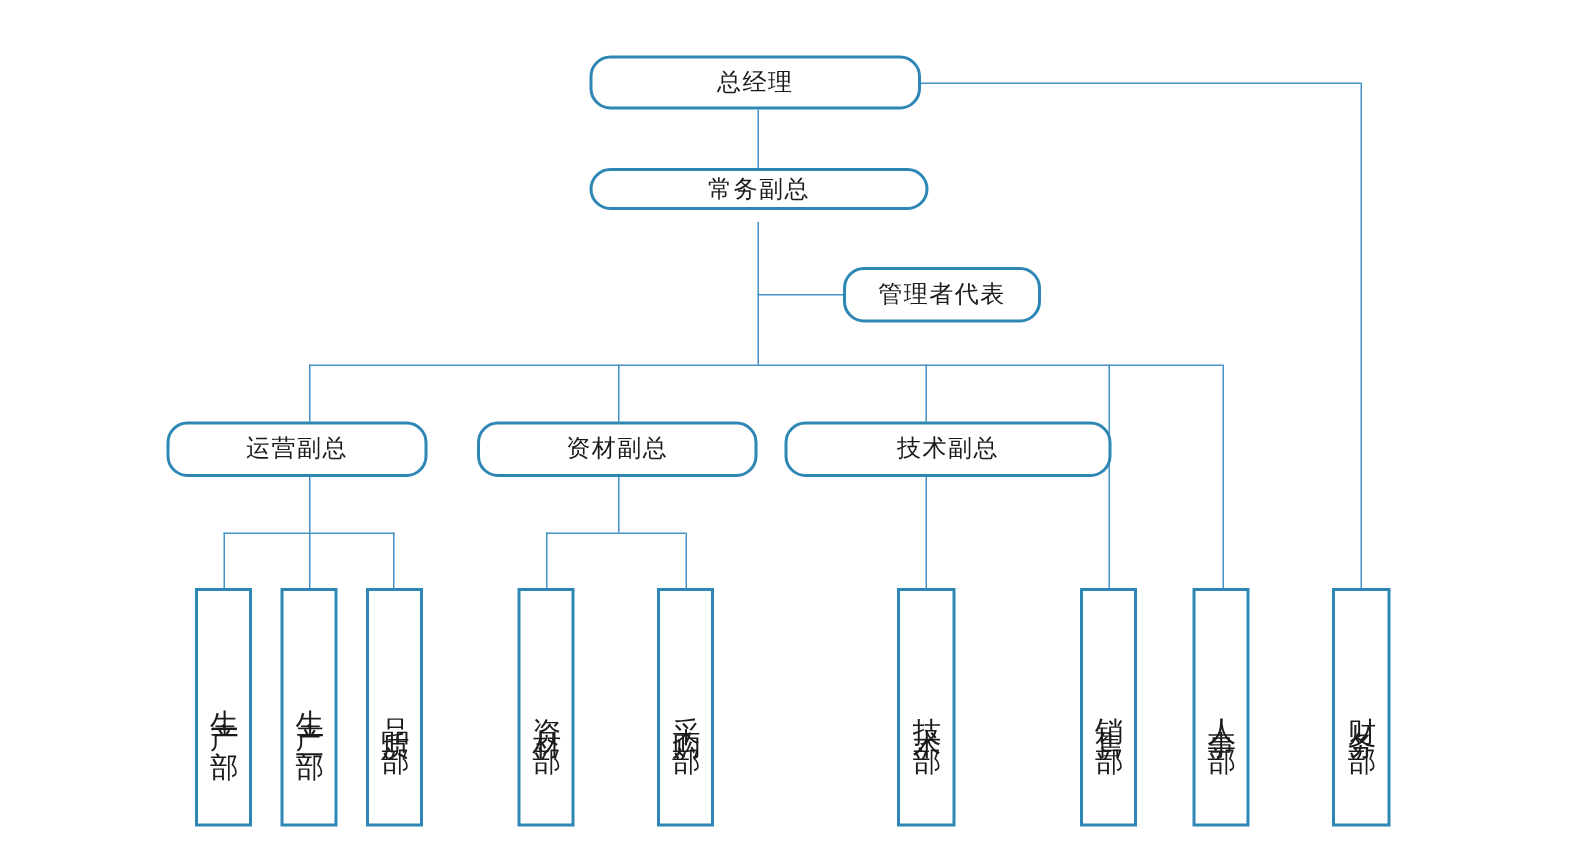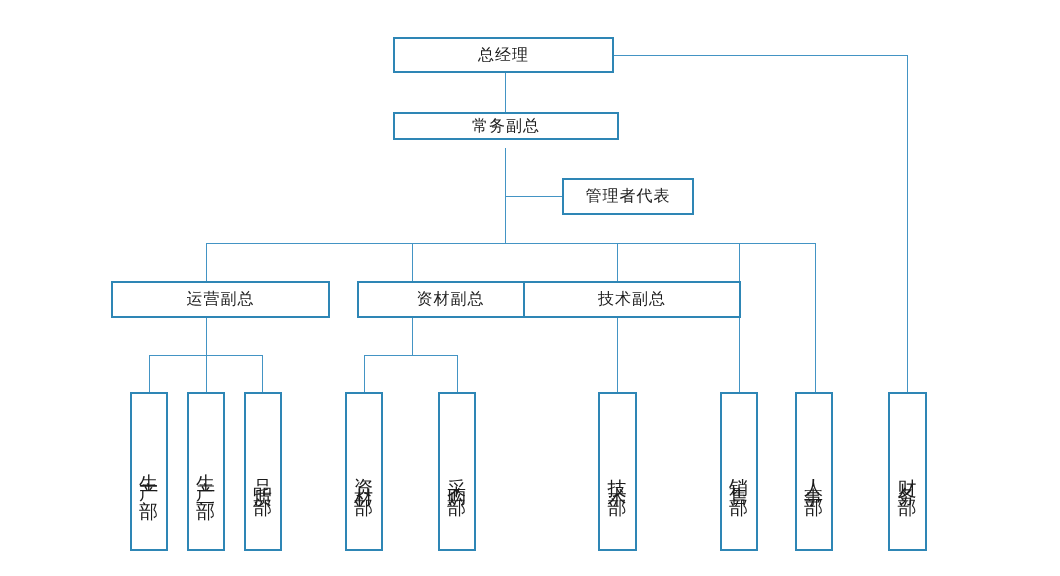--- a/index.html
+++ b/index.html
@@ -22,20 +22,21 @@
     background: #ffffff;
     display: flex;
     align-items: center;
     justify-content: center;
     color: #1b1b1b;
     z-index: 2;
   }
   .h-node {
     font-size: 16px;
     letter-spacing: 1px;
+    border-radius: 14px;
   }
   .v-node span {
     writing-mode: vertical-rl;
     text-orientation: upright;
     font-size: 19px;
     letter-spacing: 9px;
     margin-bottom: -9px;
     line-height: 1;
   }
   .hline {
@@ -83,24 +84,24 @@
   </div>
 
   <div class="node h-node" style="left:393px; top:112px; width:226px; height:28px;">
     <span>常务副总</span>
   </div>
 
   <div class="node h-node" style="left:562px; top:178px; width:132px; height:37px;">
     <span>管理者代表</span>
   </div>
 
-  <div class="node h-node" style="left:111px; top:281px; width:219px; height:37px;">
+  <div class="node h-node" style="left:111px; top:281px; width:174px; height:37px;">
     <span>运营副总</span>
   </div>
-  <div class="node h-node" style="left:318px; top:281px; width:187px; height:37px;margin-left:39px;">
+  <div class="node h-node" style="left:318px; top:281px; width:187px; height:37px;">
     <span>资材副总</span>
   </div>
   <div class="node h-node" style="left:523px; top:281px; width:218px; height:37px;">
     <span>技术副总</span>
   </div>
 
   <div class="node v-node" style="left:130px; top:392px; width:38px; height:159px;">
     <span>生产一部</span>
   </div>
   <div class="node v-node" style="left:187px; top:392px; width:38px; height:159px;">

